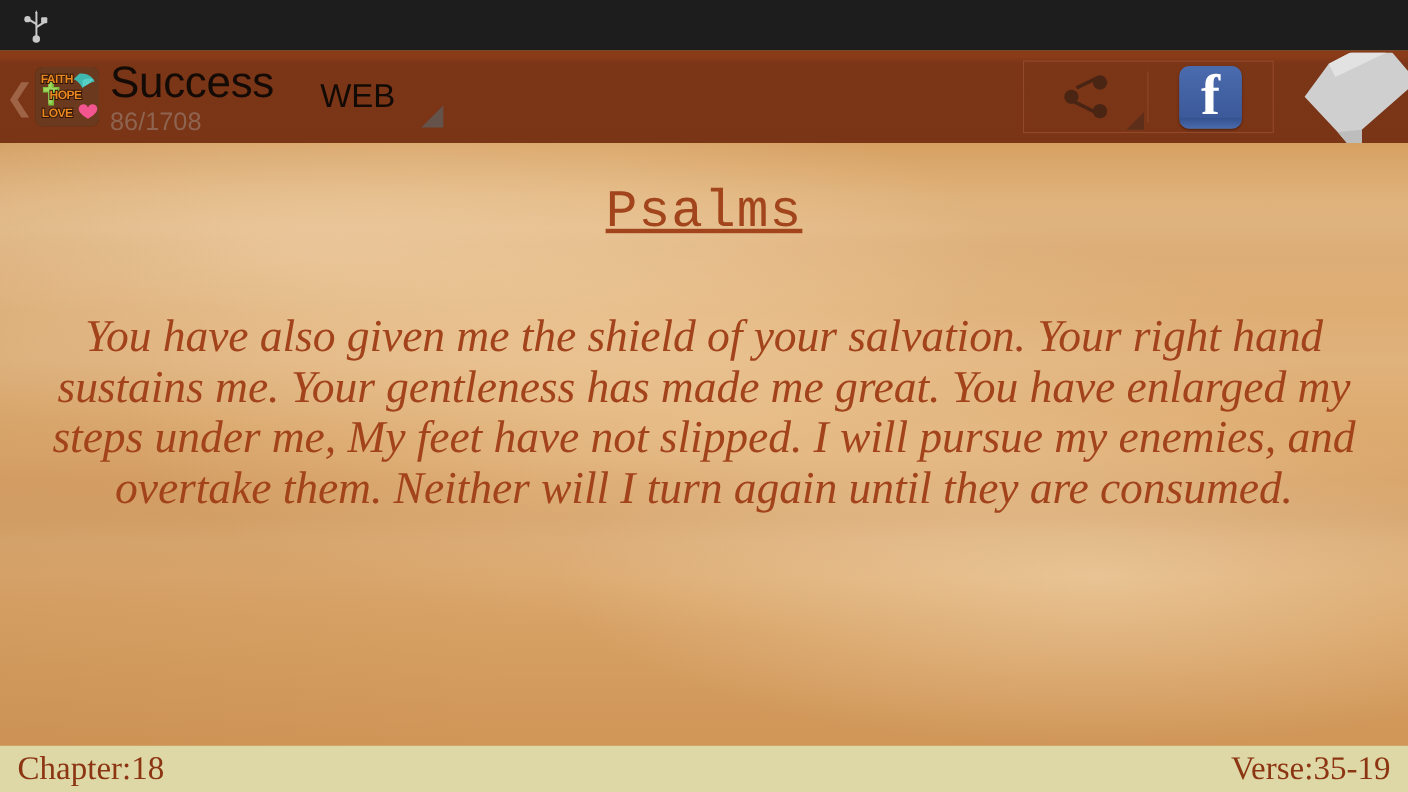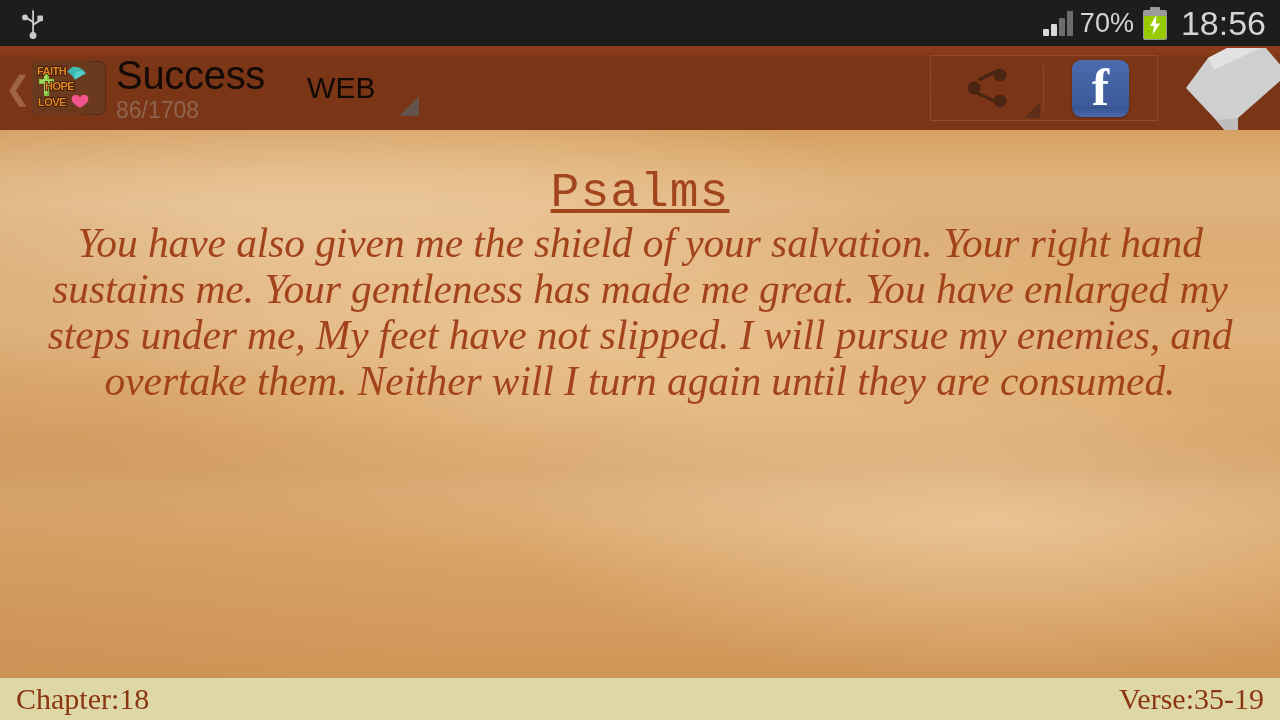--- a/index.html
+++ b/index.html
@@ -53,21 +53,21 @@
     position:absolute; left:0; top:46px; width:1280px; height:84px;
     background:linear-gradient(to bottom,#8a3c18 0px,#8a3c18 5px,#7b3517 12px,#7a3416 100%);
     display:flex; align-items:center; overflow:hidden;
   }
   .back-chevron {
     width:28px; margin-left:4px; color:#a3asdf; color:#a66c4e;
     font-size:32px; line-height:1; text-align:center; cursor:pointer;
     opacity:.85;
   }
   .applogo {
-    width:74px; height:54px; border-radius:7px; flex:none;
+    width:58px; height:54px; border-radius:7px; flex:none;
     background:#6b3a1e; position:relative; overflow:hidden;
     box-shadow:inset 0 0 0 1px rgba(0,0,0,.25);
   }
   .applogo svg { display:block; }
   .titles { margin-left:10px; line-height:1; }
   .app-title { font-size:40px; color:#140b06; letter-spacing:-.3px; }
   .app-sub { font-size:23px; color:#8e6450; margin-top:4px; }
 
   .version-btn {
     margin-left:42px; position:relative; width:116px; height:60px;
@@ -134,21 +134,21 @@
     pointer-events:none;
   }
   .book-title {
     position:relative; z-index:2;
     text-align:center; margin-top:36px;
     font-family:"Liberation Mono", monospace;
     font-size:48px; color:#a2441c; letter-spacing:1px;text-decoration:underline;
   }
   .verse-wrap {
     position:relative; z-index:2;
-    padding:0 12px;
+    margin-top:62px; padding:0 12px;
   }
   .verse-text {
     text-align:center;
     font-family:"Liberation Serif", serif;
     font-style:italic;
     font-size:41.5px;
     line-height:46px;
     color:#a2431c;
     letter-spacing:-.1px;
   }
@@ -175,38 +175,20 @@
       <g fill="#c9c9c9">
         <path d="M14 6 L15 3 L16 6 Z"></path>
         <rect x="14.2" y="5" width="1.8" height="23"></rect>
         <circle cx="15" cy="29.5" r="3.4"></circle>
         <path d="M15 17 L7.5 12.5 L8.6 10.8 L15 14.7 Z"></path>
         <circle cx="7" cy="11.4" r="2.9"></circle>
         <path d="M15 20 L22.6 15.2 L21.5 13.5 L15 17.6 Z"></path>
         <rect x="19.4" y="9.6" width="5.6" height="5.6" rx="1"></rect>
       </g>
     </svg>
-    <div class="status-right">
-      <div class="signal">
-        <i class="on"></i>
-          <i class="on"></i>
-          <i></i>
-          <i></i>
-      </div>
-      <div class="batt-pct">70%</div>
-      <div class="battery">
-        <div class="cap"></div>
-        <div class="body"></div>
-        <div class="fill"></div>
-        <svg class="bolt" viewBox="0 0 12 20">
-            <polygon points="7.5,0 1,11 5,11 3.5,20 11,8.5 6.7,8.5" fill="#ffffff"></polygon>
-          </svg>
-      </div>
-      <div class="clock">18:56</div>
-    </div>
   </div>
 
   <div class="header">
 
     <div class="back-chevron">❮</div>
 
     <div class="applogo">
       <svg width="58" height="54" viewBox="0 0 58 54">
         <rect x="0" y="0" width="58" height="54" rx="7" fill="#6b3a1e"></rect>
 

